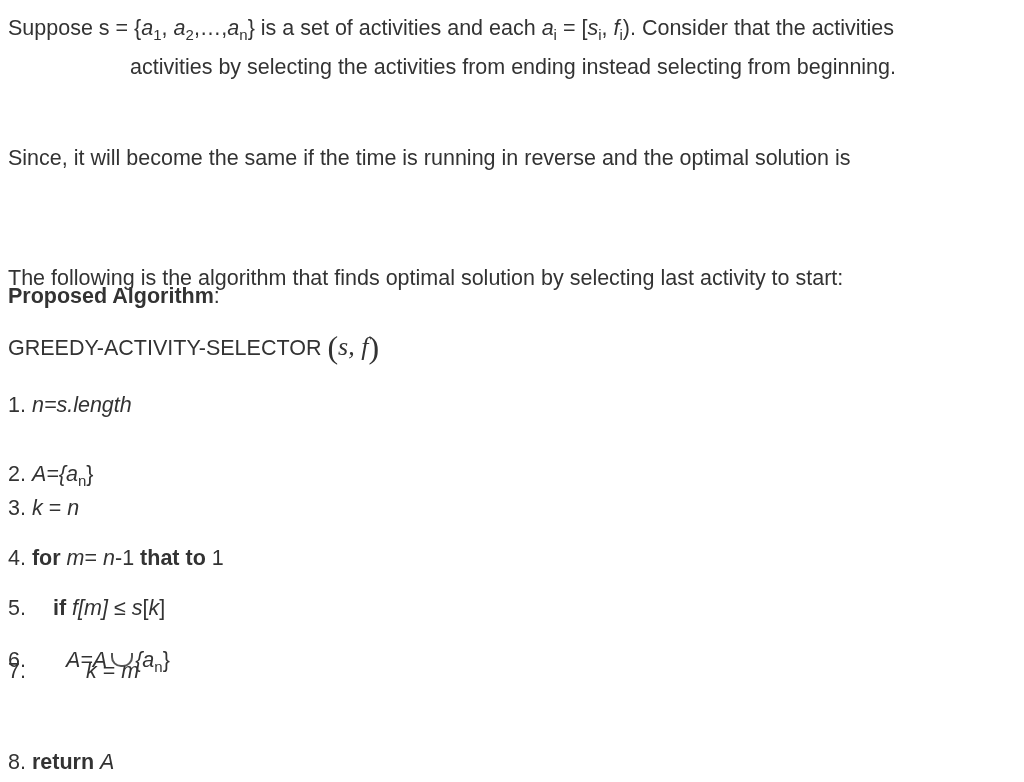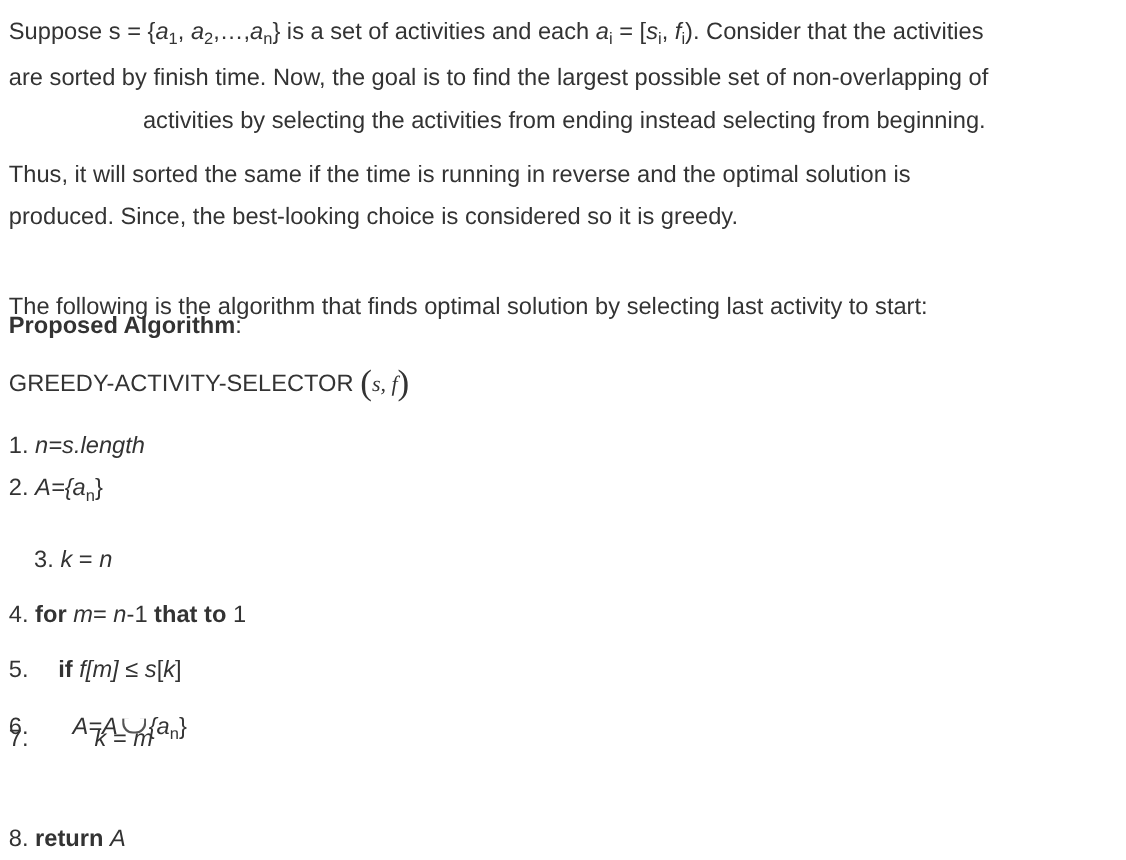--- a/index.html
+++ b/index.html
@@ -39,21 +39,21 @@
     b, .bold { font-weight: bold; margin-top: 36px; }
     sub {
       font-size: 15px;
       vertical-align: -5px;
       line-height: 0;
       font-style: normal;
     }
     .math-serif {
       font-family: "Liberation Serif", serif;
       font-style: italic;
-      font-size: 20px;
+      font-size: 26px;
     }
     .paren {
       font-family: "Liberation Serif", serif;
       font-style: normal;
       font-size: 32px;
       vertical-align: -3px;
     }
     .union {
       display: inline-block;
       width: 18px;
@@ -68,51 +68,49 @@
     .indent2 { display: inline-block; width: 40px; }
     .indent3 { display: inline-block; width: 60px; }
   </style>
 </head>
 <body>
 
 <div class="doc">
 
   <div class="para" style="top: 9px;">
     <div style="white-space:nowrap;"><span>Suppose s = {</span><i>a</i><sub>1</sub><span>, </span><i>a</i><sub>2</sub><span>,…,</span><i>a</i><sub>n</sub><span>} is a set of activities and each </span><i>a</i><sub>i</sub><span> = [</span><i>s</i><sub>i</sub><span>, </span><i>f</i><sub>i</sub><span>). Consider that the activities</span></div>
-    <div style="white-space:nowrap; margin-top:3px;">are sorted by finish time. Now, the goal is to find the largest possible set of non-overlapping of</div>
     <div style="white-space:nowrap;text-align:center;">activities by selecting the activities from ending instead selecting from beginning.</div>
   </div>
 
   <div class="para" style="top: 139px;">
-    <div style="white-space:nowrap;">Thus, it will sorted the same if the time is running in reverse and the optimal solution is</div>
-    <div style="white-space:nowrap;">produced. Since, the best-looking choice is considered so it is greedy.</div>
+    <div style="white-space:nowrap;">Since, it will become the same if the time is running in reverse and the optimal solution is</div>
   </div>
 
   <div class="para" style="top: 227px;">
     <div style="white-space:nowrap;margin-top:32px;">The following is the algorithm that finds optimal solution by selecting last activity to start:</div>
   </div>
 
   <div class="line" style="top: 281px;">
     <b>Proposed Algorithm</b><span>:</span>
   </div>
 
   <div class="line" style="top: 332px;">
     <span>GREEDY-ACTIVITY-SELECTOR</span>
     <span class="paren">(</span><span class="math-serif">s, f</span><span class="paren">)</span>
   </div>
 
   <div class="line" style="top: 390px;">
     <span>1.</span> <i>n=s.length</i>
   </div>
 
-  <div class="line" style="top: 428px;">
+  <div class="line" style="top: 459px;">
     <span>2.</span> <i>A={a</i><sub>n</sub><span>}</span>
   </div>
 
-  <div class="line" style="top: 493px; margin-left: 23px;">
+  <div class="line" style="top: 493px;">
     <span>3.</span> <i>k</i><span> = </span><i>n</i>
   </div>
 
   <div class="line" style="top: 543px;">
     <span>4.</span> <b>for</b> <i>m</i><span>= </span><i>n</i><span>-1 </span><b>that to</b><span> 1</span>
   </div>
 
   <div class="line" style="top: 593px;">
     <span>5.</span><span class="indent1"></span><b>if</b> <i>f</i><i>[m]</i><span> ≤ </span><i>s</i><span>[</span><i>k</i><span>]</span>
   </div>

